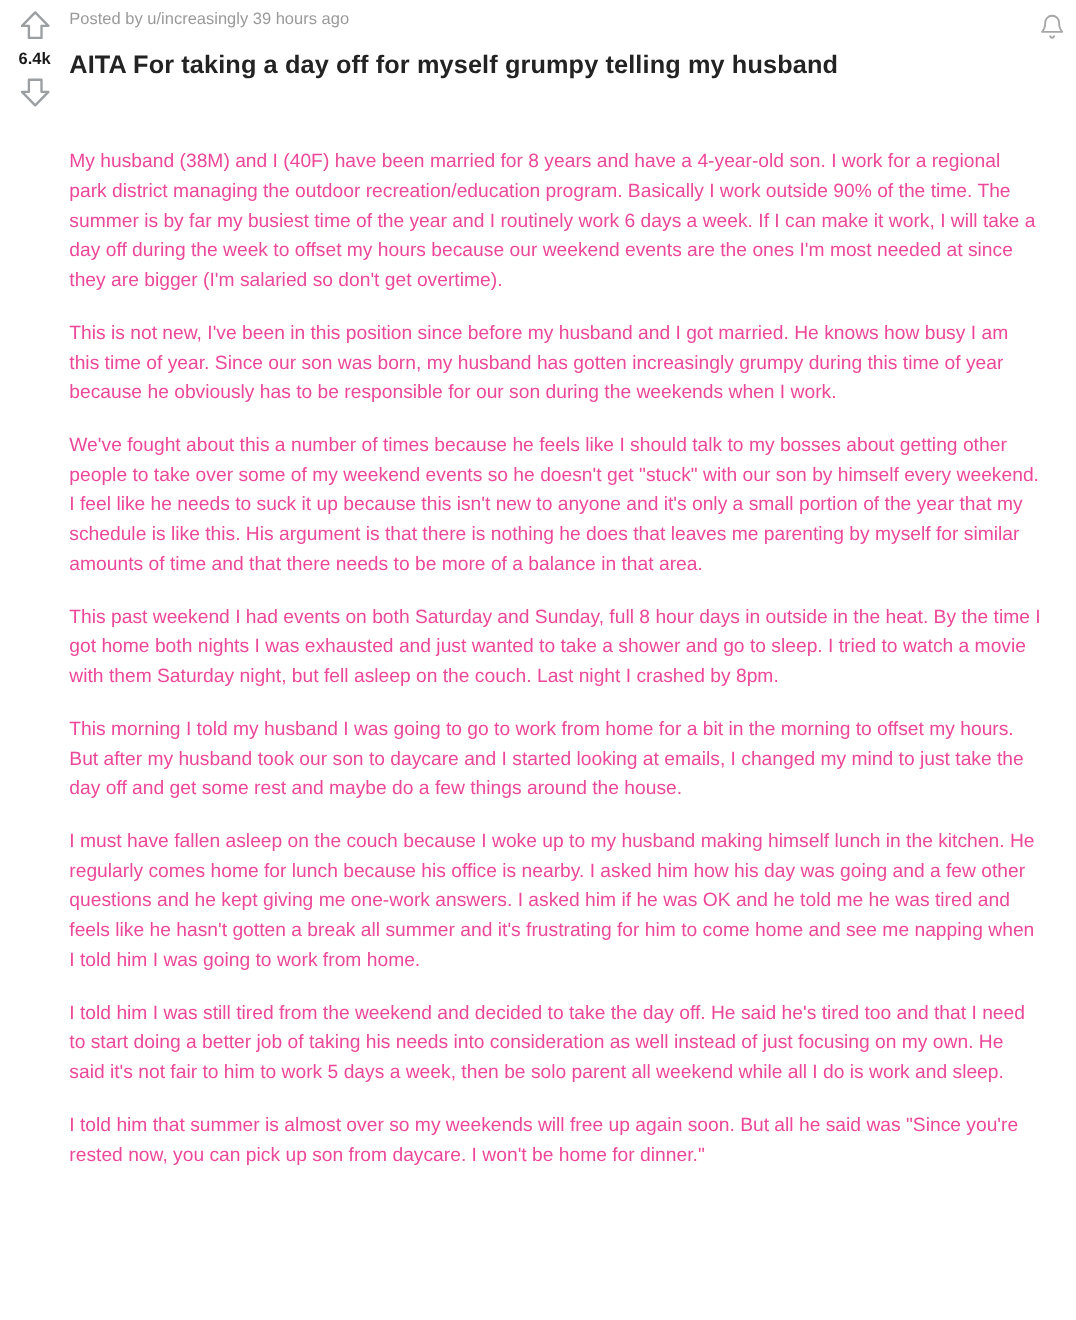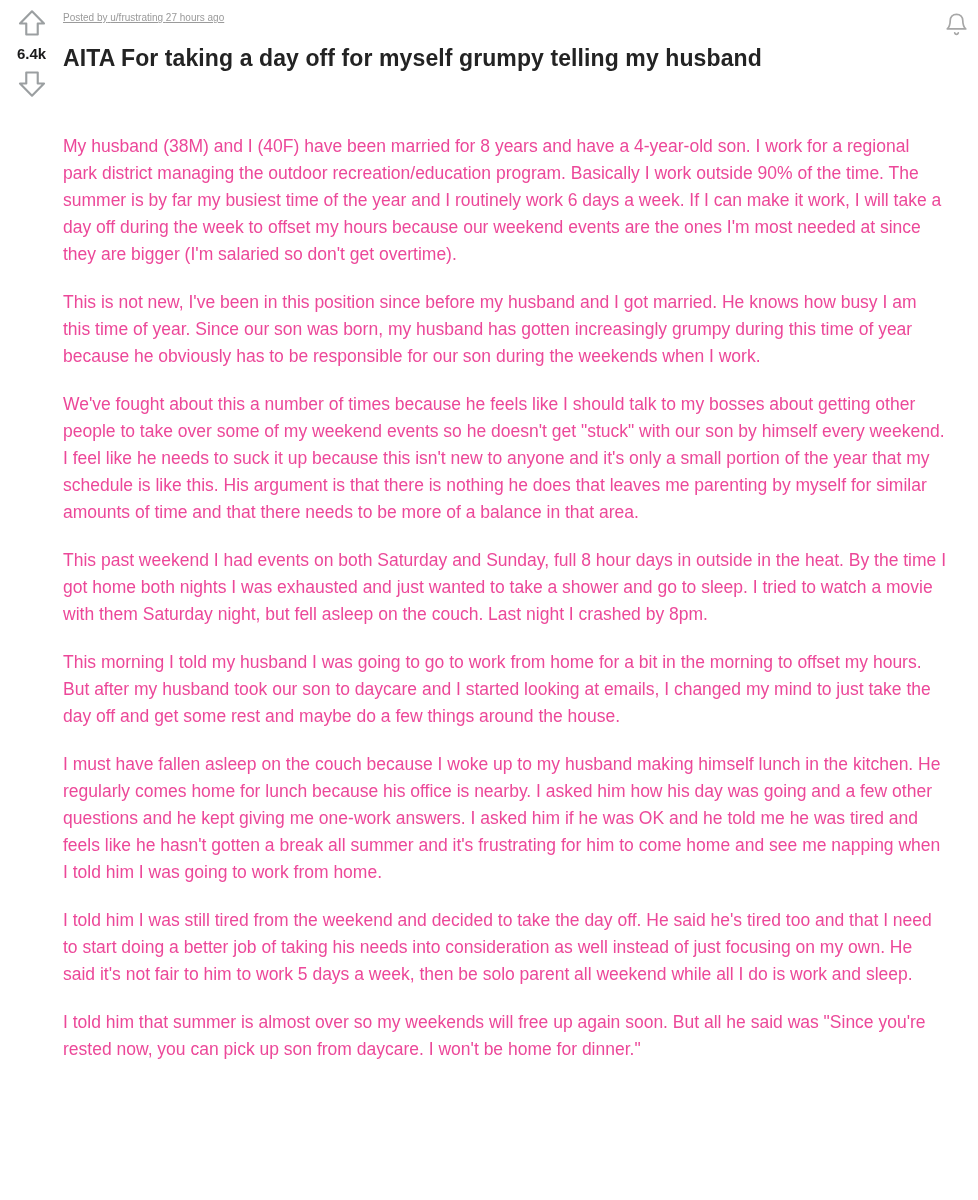--- a/index.html
+++ b/index.html
@@ -42,24 +42,23 @@
   
   .content {
     flex: 1;
     position: relative;
     padding-right: 30px;
     padding-top: 2px;
   }
   .meta-row {
     display: flex;
     align-items: flex-end;
-    font-size: 10px;
+    font-size: 15px;
     color: #9a9a9a;
     line-height: 20px;
-    text-decoration: underline;
   }
   .meta-row .sep { white-space: pre; }
   .meta-link {
     color: #9a9a9a;
     text-decoration: none;
     cursor: pointer;
   }
   .bell-btn {
     position: absolute;
     top: 4px;
@@ -108,23 +107,23 @@
         </svg>
       </span>
     </button>
   </div>
 
   <div class="content">
 
     <div class="meta-row">
       <span>Posted by</span>
         <span class="sep"> </span>
-      <a class="meta-link">u/frustrating</a>
+      <a class="meta-link">u/increasingly</a>
         <span class="sep"> </span>
-      <span class="meta-link">27 hours ago</span>
+      <span class="meta-link">39 hours ago</span>
     </div>
 
     <button class="bell-btn" aria-label="notifications">
       <span>
         <svg width="27" height="30" viewBox="0 0 24 26" fill="none" stroke="#a7a7a7" stroke-width="1.5" stroke-linejoin="round" stroke-linecap="round">
           <path d="M12 3.5 C8.6 3.5 6.4 6 6.4 9.2 C6.4 13.6 5 15.3 3.8 16.5 L20.2 16.5 C19 15.3 17.6 13.6 17.6 9.2 C17.6 6 15.4 3.5 12 3.5 Z"></path>
           <path d="M10.4 20 C10.7 20.9 11.3 21.3 12 21.3 C12.7 21.3 13.3 20.9 13.6 20"></path>
         </svg>
       </span>
     </button>

